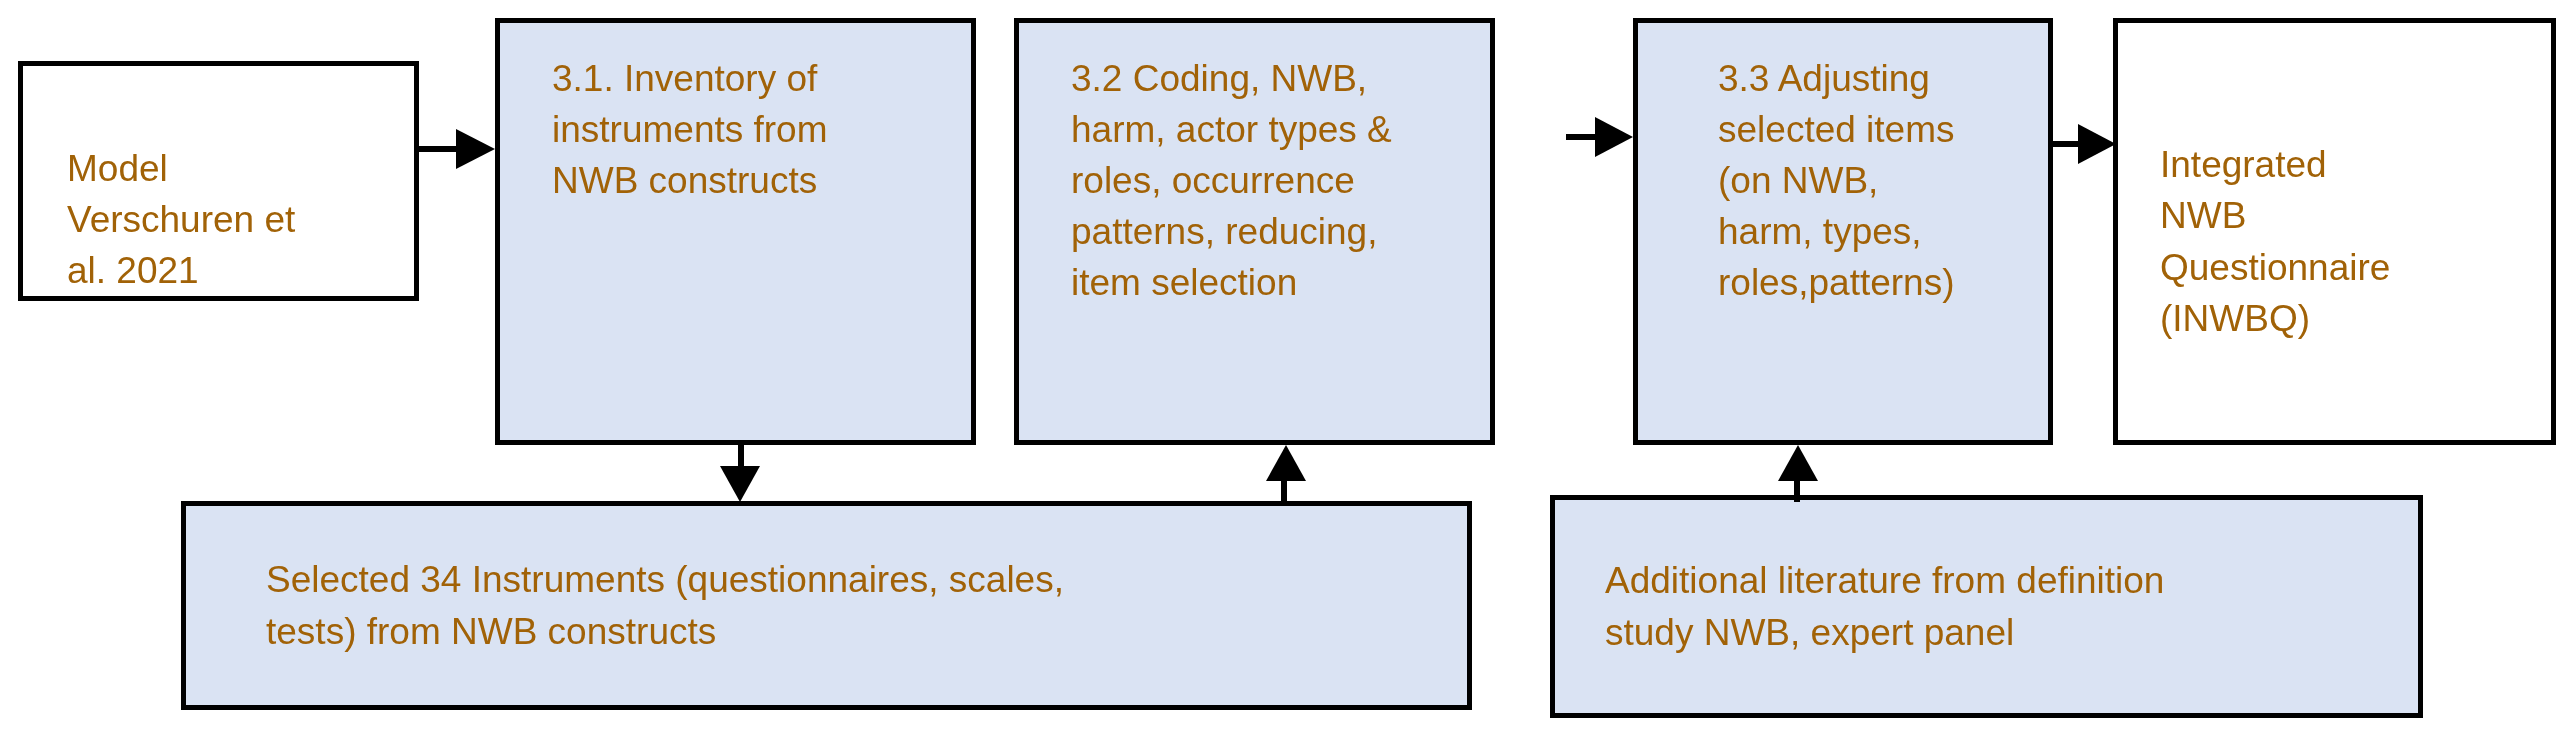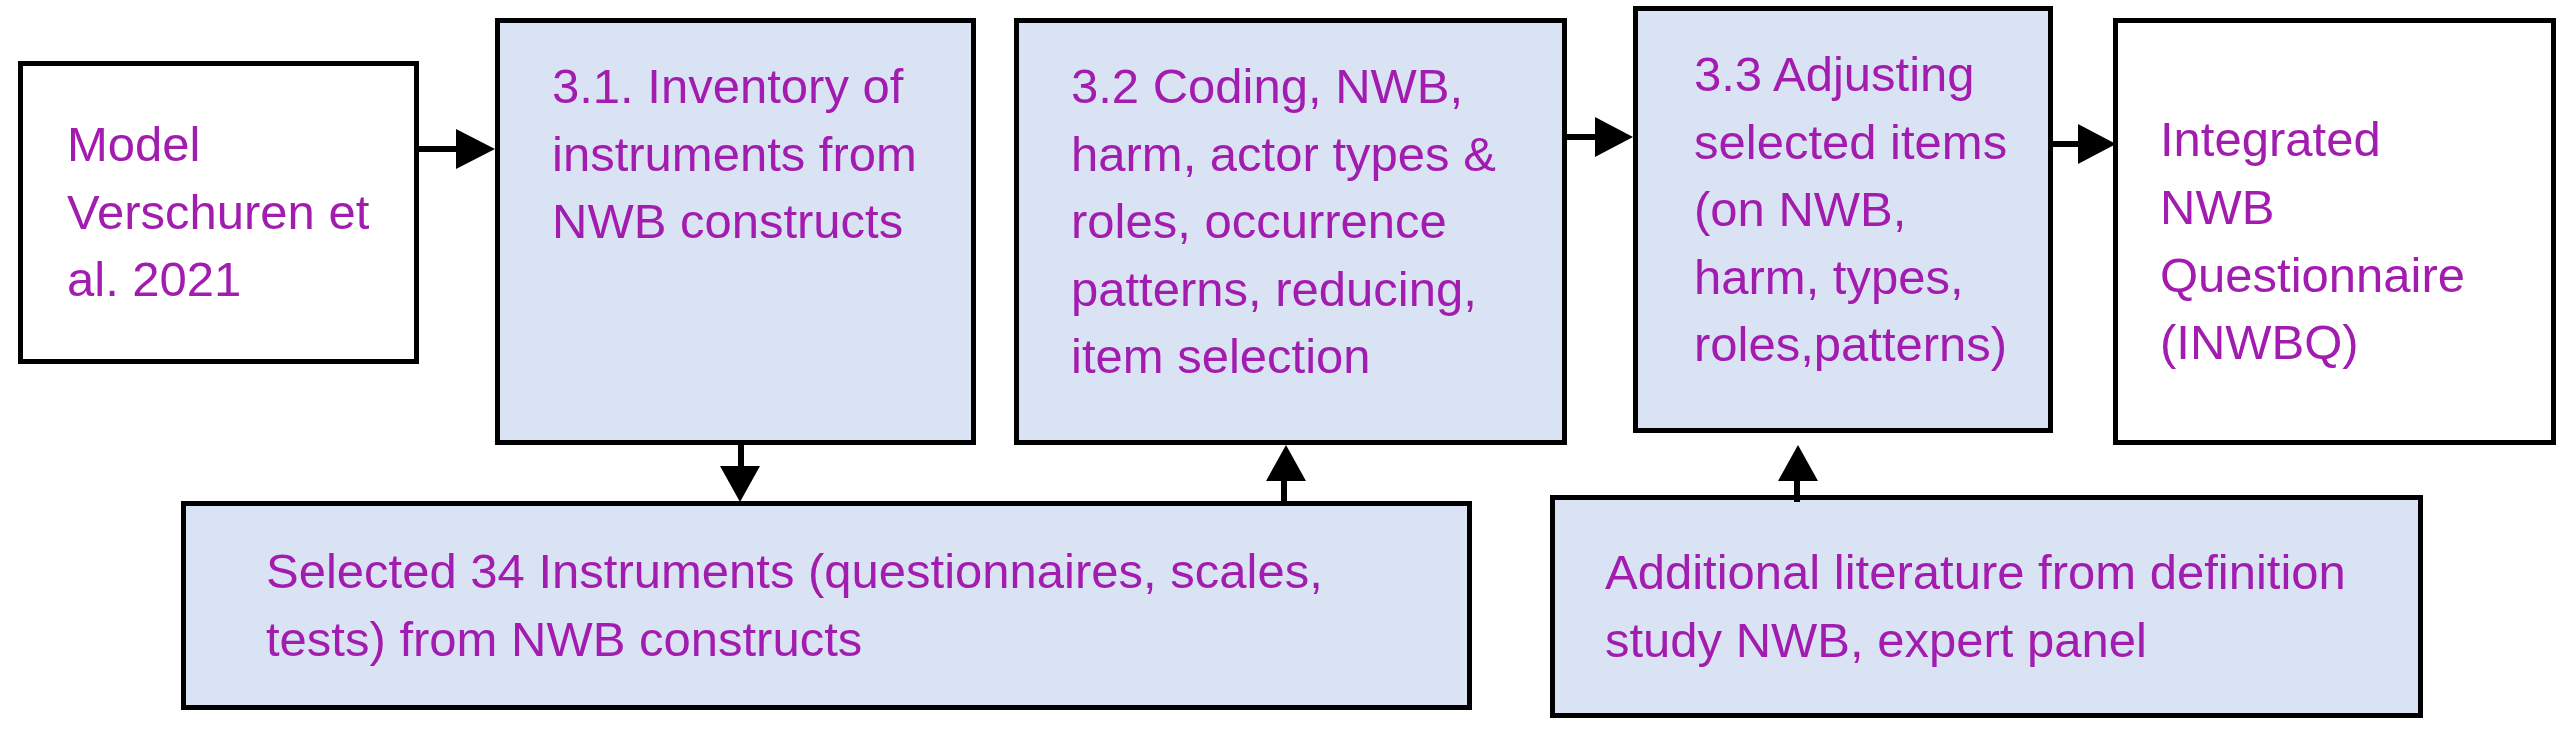--- a/index.html
+++ b/index.html
@@ -18,33 +18,33 @@
   }
   .box {
     position: absolute;
     box-sizing: border-box;
     border: 5.5px solid #000000;
     display: flex;
     align-items: center;
   }
   .box .txt {
     white-space: pre-line;
-    font-size: 49px;
+    font-size: 37px;
     line-height: 1.38;
-    color: #a21caf;
+    color: #a16207;
   }
   .fill-blue { background: #dae3f3; }
   .fill-white { background: #ffffff; }
   .top-align { align-items: flex-start; }
 
   
-  #box-model        { left: 18px;   top: 61px; width: 401px;  height: 303px; padding-left: 44px; }
+  #box-model        { left: 18px;   top: 61px; width: 401px;  height: 240px; padding-left: 44px; align-items: flex-end; }
   #box-step31       { left: 495px;  top: 18px;  width: 481px;  height: 427px; padding: 30px 12px 0 52px; }
-  #box-step32       { left: 1014px; top: 18px;  width: 553px;  height: 427px; padding: 30px 6px 0 52px; }
-  #box-step33       { left: 1633px; top: 6px;  width: 420px;  height: 427px; padding: 30px 6px 0 56px; }
+  #box-step32       { left: 1014px; top: 18px;  width: 481px;  height: 427px; padding: 30px 6px 0 52px; }
+  #box-step33       { left: 1633px; top: 18px;  width: 420px;  height: 427px; padding: 30px 6px 0 80px; }
   #box-output       { left: 2113px; top: 18px;  width: 443px;  height: 427px; padding: 36px 6px 16px 42px; }
   #box-instruments  { left: 181px;  top: 501px; width: 1291px; height: 209px; padding-left: 80px; }
   #box-literature   { left: 1550px; top: 495px; width: 873px; height: 223px; padding-left: 50px; }
 
   
   .stem { position: absolute; background: #000000; }
   .head { position: absolute; width: 0; height: 0; }
 
   #a1-stem { left: 419px;  top: 146px; width: 44px;  height: 5.5px; }
   #a1-head { left: 456px;  top: 129px; border-left: 39px solid #000; border-top: 20.6px solid transparent; border-bottom: 20.6px solid transparent; }

